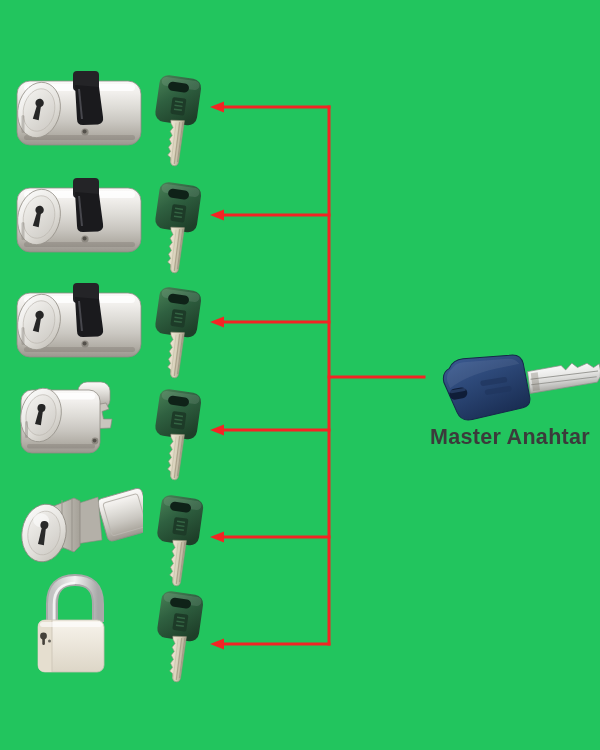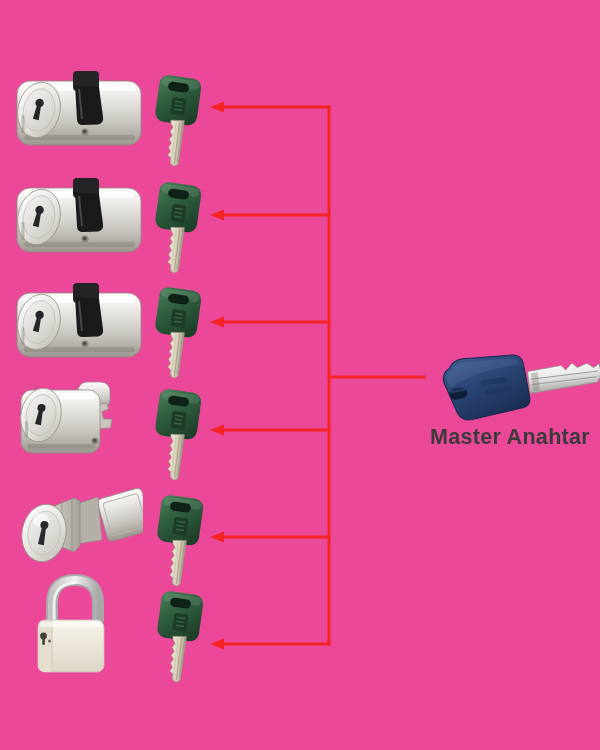--- a/index.html
+++ b/index.html
@@ -1,16 +1,16 @@
 <!DOCTYPE html>
 <html style="--connector-red: #f42424; --key-green-dark: #2f6040; --key-green-light: #47815a; --master-key-navy: #2b4675; --label-text: #3b3b3b; --metal-light: #f1efec; --metal-dark: #a9a59d; --blade-champagne: #d8d1bb; --cam-black: #1c1c1f; --padlock-body: #f2ede1;"><head>
 <meta charset="utf-8">
 <style>
   html,body{margin:0;padding:0;background:#ffffff;}
-  #canvas{position:relative;width:600px;height:750px;background:#ec4899;overflow:hidden;
+  #canvas{position:relative;width:600px;height:750px;background:#22c55e;overflow:hidden;
           font-family:"Liberation Sans","DejaVu Sans",sans-serif;}
   #diagram-svg{position:absolute;left:0;top:0;}
   .connector-line{stroke:var(--connector-red,#f42424);stroke-width:3;stroke-linecap:square;}
   .connector-arrow{fill:var(--connector-red,#f42424);}
   #master-label{position:absolute;left:420px;top:425px;width:180px;text-align:center;
                 font-size:21.5px;font-weight:600;letter-spacing:.3px;
                 color:var(--label-text,#3b3b3b);}
 </style>
 </head>
 <body>

